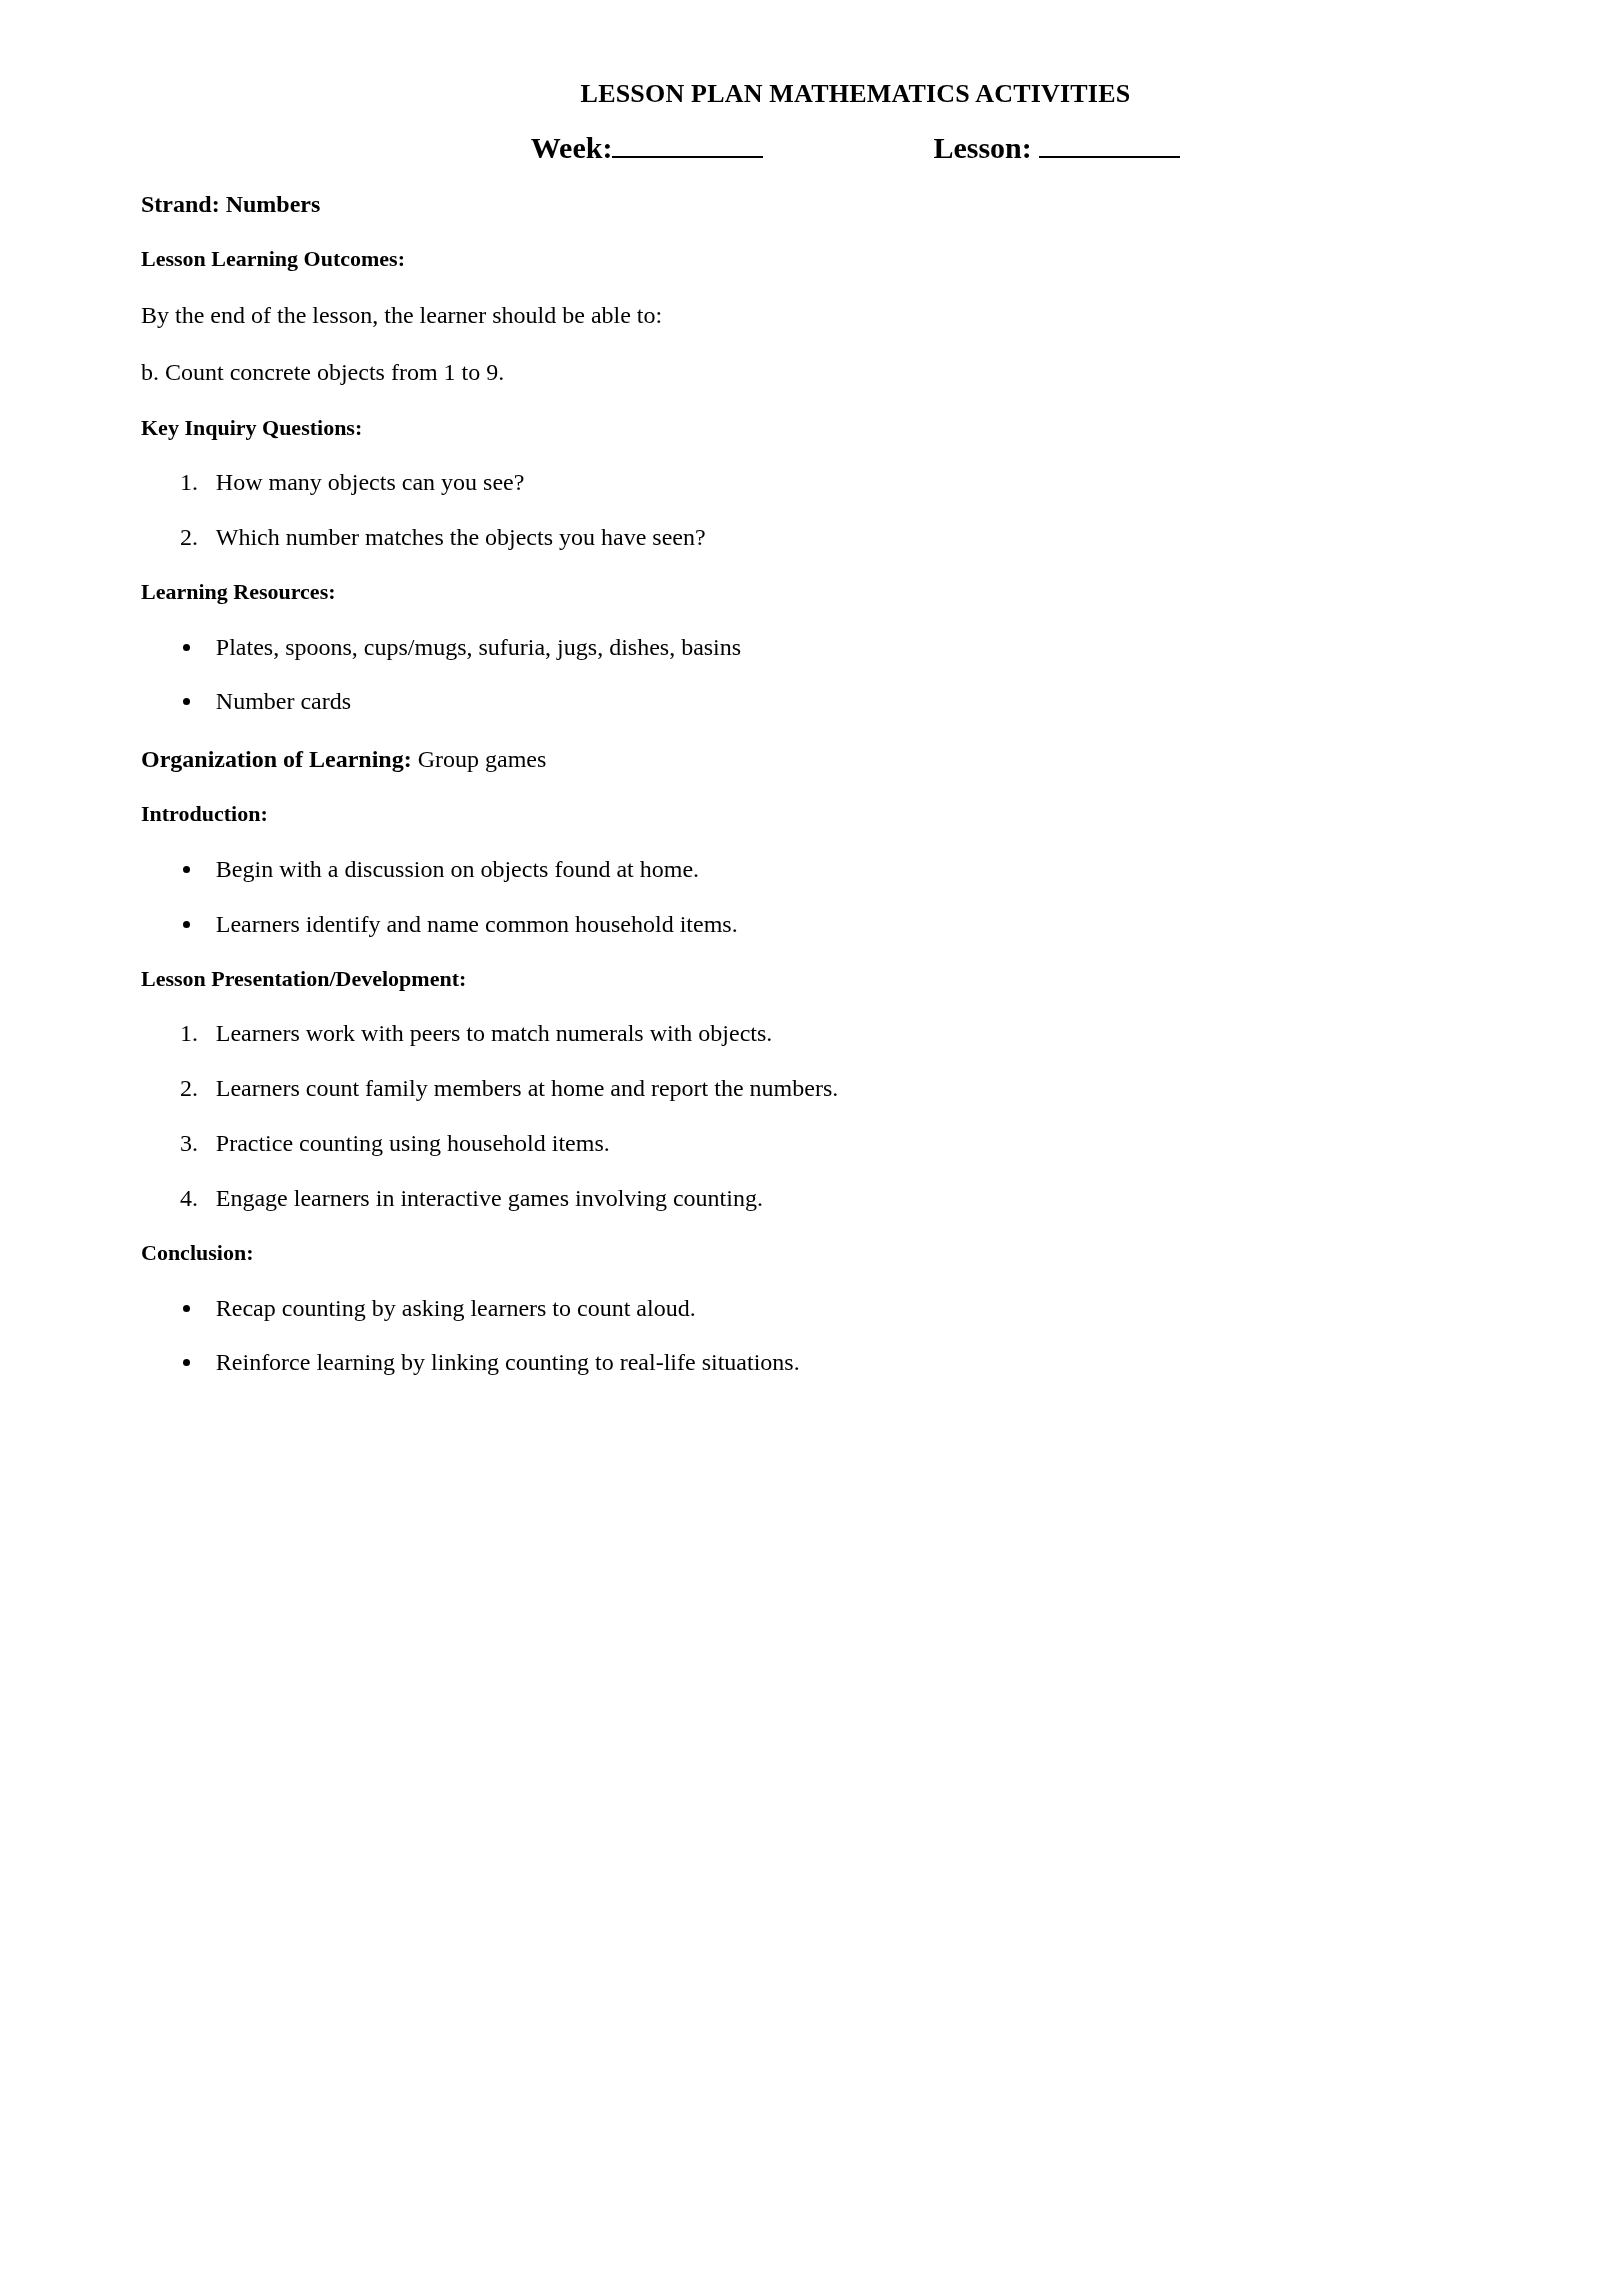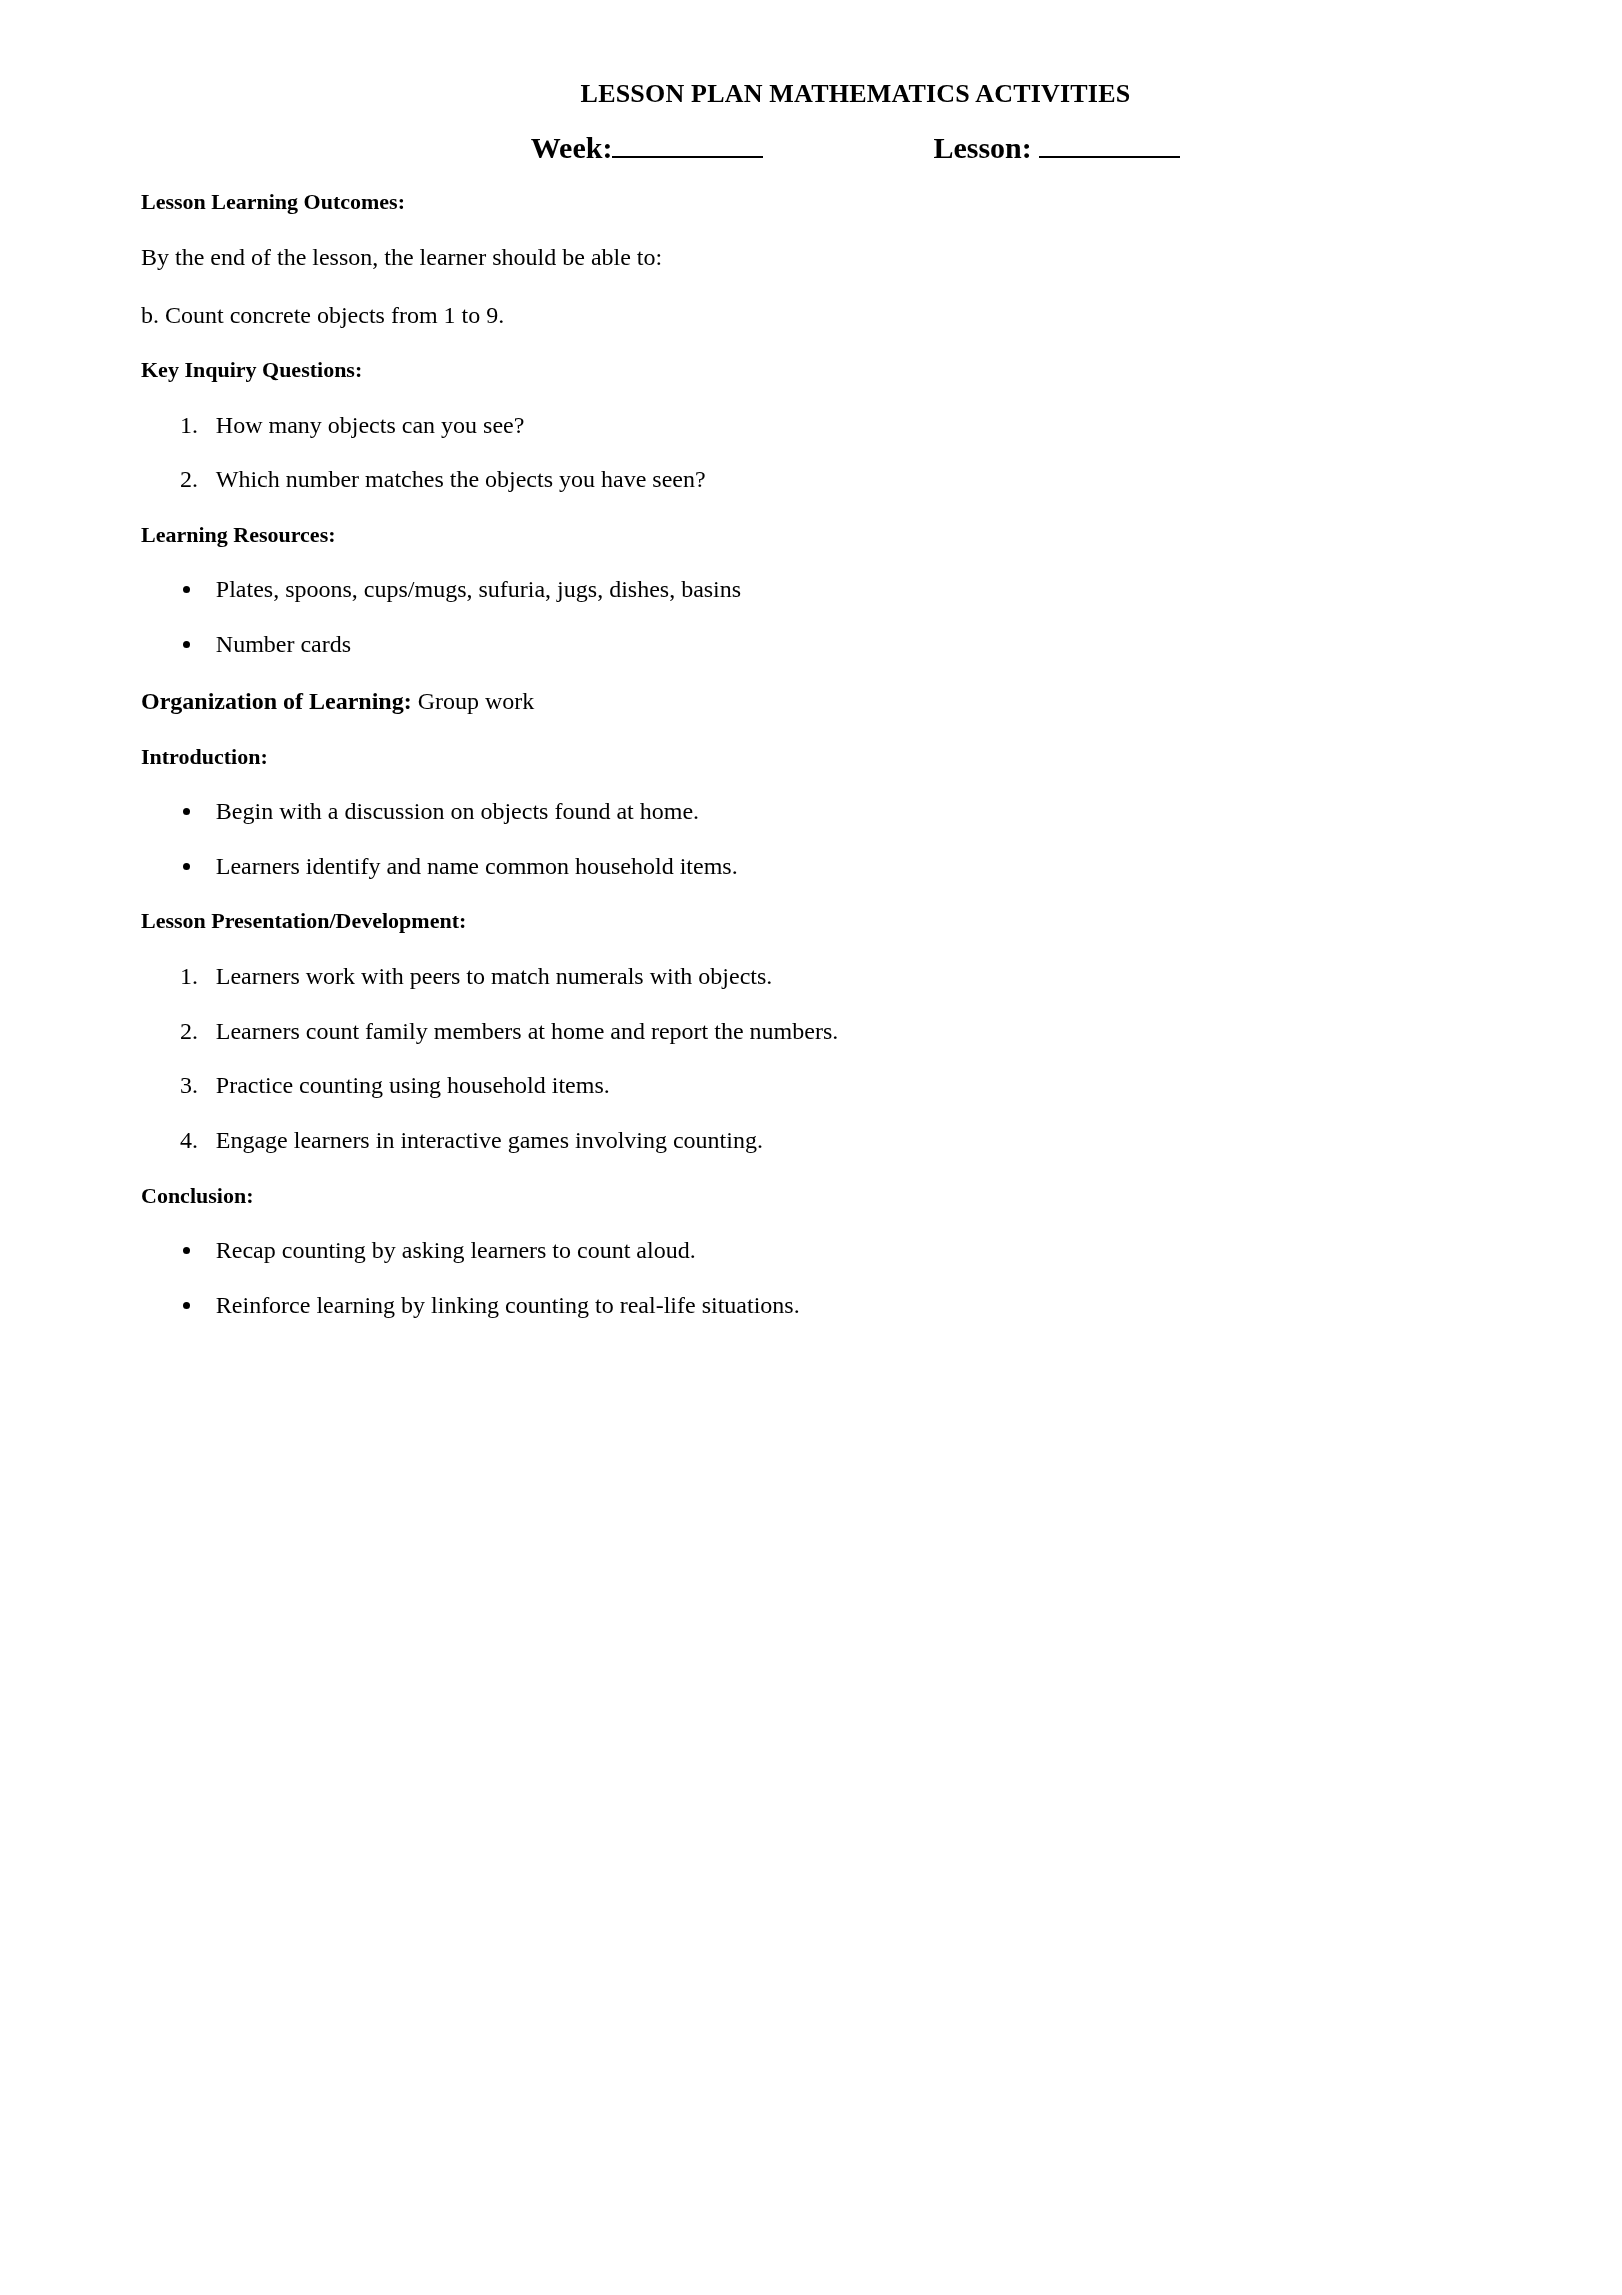--- a/index.html
+++ b/index.html
@@ -101,38 +101,39 @@
 <div class="page">
 
   <div class="doc-title">LESSON PLAN MATHEMATICS ACTIVITIES</div>
 
   <div class="meta-line">
     <span class="meta-item"><span>Week:</span><span class="meta-blank"></span></span>
     <span class="meta-item"><span>Lesson:</span> <span class="meta-blank narrow"></span></span>
   </div>
 
 
+  <div class="blk bold">Strand: Numbers</div>
 
   <div class="heading">Lesson Learning Outcomes:</div>
   <div class="blk">By the end of the lesson, the learner should be able to:</div>
   <div class="blk">b. Count concrete objects from 1 to 9.</div>
 
   <div class="heading">Key Inquiry Questions:</div>
   <ol class="num">
     <li>How many objects can you see?</li>
     <li>Which number matches the objects you have seen?</li>
   </ol>
 
   <div class="heading">Learning Resources:</div>
   <ul class="bul">
     <li>Plates, spoons, cups/mugs, sufuria, jugs, dishes, basins</li>
     <li>Number cards</li>
   </ul>
 
-  <div class="blk"><span class="inline-bold">Organization of Learning:</span> <span>Group work</span></div>
+  <div class="blk"><span class="inline-bold">Organization of Learning:</span> <span>Group games</span></div>
 
   <div class="heading">Introduction:</div>
   <ul class="bul">
     <li>Begin with a discussion on objects found at home.</li>
     <li>Learners identify and name common household items.</li>
   </ul>
 
   <div class="heading">Lesson Presentation/Development:</div>
   <ol class="num">
     <li>Learners work with peers to match numerals with objects.</li>

